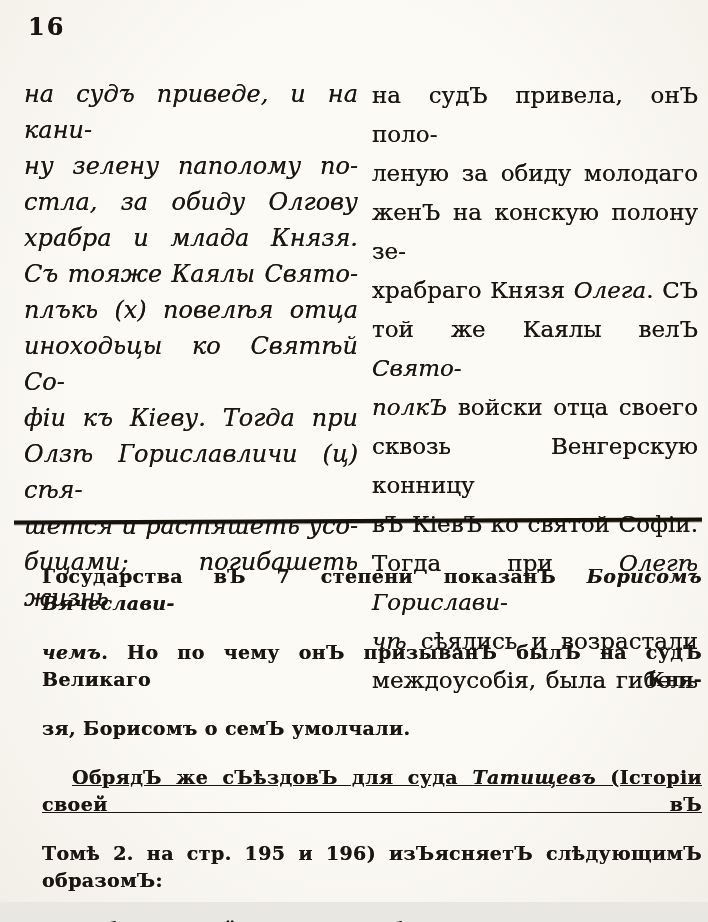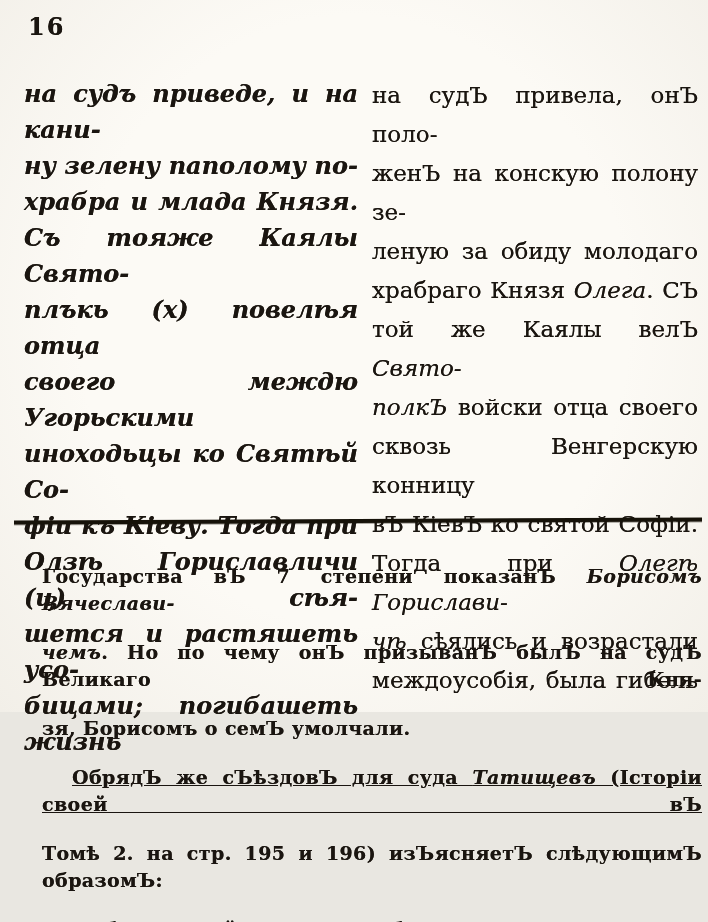--- a/index.html
+++ b/index.html
@@ -3,39 +3,39 @@
 <meta charset="utf-8">
 <style>
   html,body{margin:0;padding:0;}
   body{
     width:708px;height:922px;
     background:#e9e7e1;
     font-family:"DejaVu Serif", serif;
     overflow:hidden;
   }
   .page{
-    position:relative;width:708px;height:712px;
+    position:relative;width:708px;height:902px;
     background:radial-gradient(ellipse at 50% 45%, #fcfaf5 55%, #f2efe8 100%);
     color:#1a1510;
   }
   .page-number{
     position:absolute;left:28px;top:12px;
     font-size:24px;font-weight:bold;letter-spacing:2px;
     text-shadow:0 0 0.5px rgba(20,15,5,.9);
   }
   .col{position:absolute;top:76px;}
   .col-left{left:24px;width:334px;}
   .col-right{left:372px;width:326px;}
   .col-line{
     font-size:25px;line-height:36px;white-space:nowrap;
     text-shadow:0 0 0.45px rgba(20,15,5,.85);
   }
   .col-right .col-line{line-height:39px;font-size:23px;white-space:normal;}
   .col-left .col-line{
-    font-style:italic;font-weight:bold;font-size:24px;white-space:normal;
+    font-style:italic;font-weight:normal;font-size:24px;white-space:normal;
   }
   .j{text-align:justify;text-align-last:justify;}
   .rule{
     position:absolute;left:14px;top:519px;width:688px;height:4px;
     background:#161209;transform:rotate(-0.25deg);
     box-shadow:0 1px 0 rgba(22,18,9,.35);
   }
   .commentary{
     position:absolute;left:12px;top:541px;width:690px;
     font-size:19px;font-weight:bold;letter-spacing:0.4px;
@@ -51,35 +51,35 @@
 </head>
 <body>
 
 <div class="page">
 
   <div class="page-number">16</div>
 
   <div class="col col-left">
     <div class="col-line j">на судъ приведе, и на кани-</div>
     <div class="col-line j">ну зелену паполому по-</div>
+    <div class="col-line j">стла, за обиду Олгову</div>
     <div class="col-line j">храбра и млада Князя.</div>
     <div class="col-line j">Съ тояже Каялы Свято-</div>
     <div class="col-line j">плъкь (х) повелѣя отца</div>
-    <div class="col-line j">своего междю Угорьскими</div>
     <div class="col-line j">иноходьцы ко Святѣй Со-</div>
     <div class="col-line j">фіи къ Кіеву. Тогда при</div>
     <div class="col-line j">Олзѣ Гориславличи (ц) сѣя-</div>
     <div class="col-line j">шется и растяшеть усо-</div>
     <div class="col-line j">бицами; погибашеть жизнь</div>
   </div>
 
   <div class="col col-right">
     <div class="col-line j">на судЪ привела, онЪ поло-</div>
+    <div class="col-line j">леную за обиду молодаго</div>
     <div class="col-line j">женЪ на конскую полону зе-</div>
-    <div class="col-line j">леную за обиду молодаго</div>
     <div class="col-line j">храбраго Князя <i>Олега</i>. СЪ</div>
     <div class="col-line j">той же Каялы велЪ <i>Свято-</i></div>
     <div class="col-line j"><i>полкЪ</i> войски отца своего</div>
     <div class="col-line j">сквозь Венгерскую конницу</div>
     <div class="col-line j">вЪ КіевЪ ко святой Софіи.</div>
     <div class="col-line j">Тогда при <i>Олегѣ Горислави-</i></div>
     <div class="col-line j"><i>чѣ</i> сѣялись и возрастали</div>
     <div class="col-line j">междоусобія, была гибель</div>
   </div>
 

